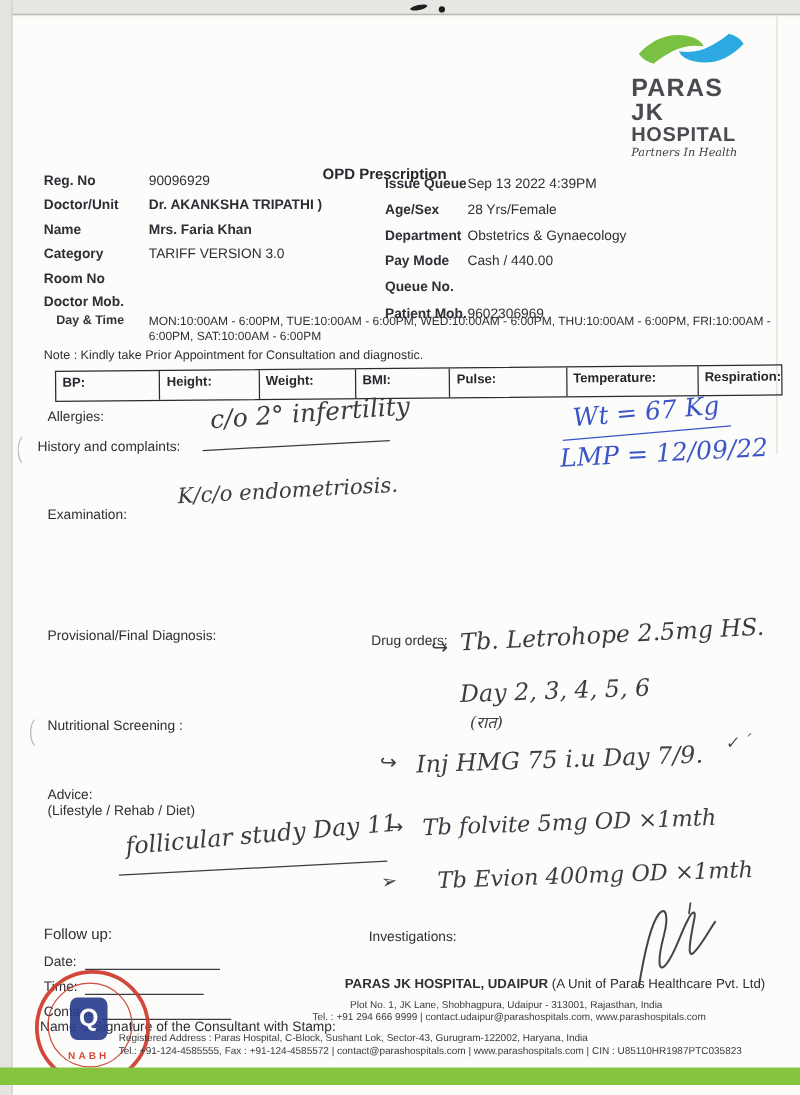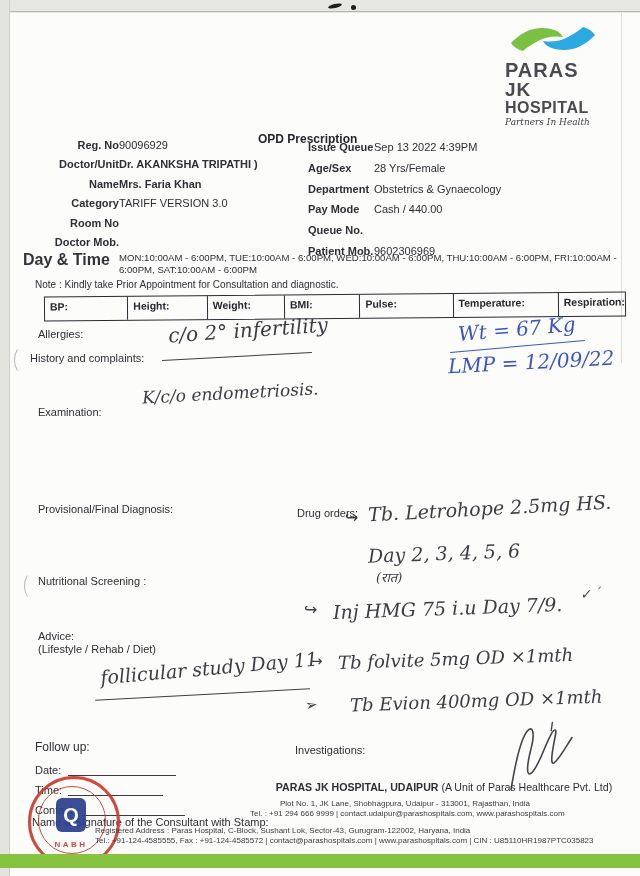--- a/index.html
+++ b/index.html
@@ -21,27 +21,27 @@
   .logo-name{font-weight:bold;color:#4a4a52;line-height:1.02;letter-spacing:1px;}
   .logo-l1{font-size:20px;}
   .logo-l2{font-size:19px;}
   .logo-l3{font-size:16px;letter-spacing:.5px;}
   .logo-tag{font-family:"DejaVu Serif", serif;font-style:italic;font-size:9px;color:#3f3f47;margin-top:1px;}
 
   
   .inforow{display:flex;align-items:flex-start;}
   .inforow .lab{font-weight:bold;font-size:11px;color:#2e2e36;}
   .inforow .val{font-size:11px;color:#2e2e36;}
-  .col-left{position:absolute;left:35px;top:139px;width:280px;text-align:right;}
+  .col-left{position:absolute;left:35px;top:139px;width:280px;}
   .col-left .inforow{height:19.4px;}
   .col-left .lab{width:84px;flex:0 0 84px;}
   .col-right{position:absolute;left:308px;top:141px;width:300px;}
   .col-right .inforow{height:20.8px;}
   .col-right .lab{width:66px;flex:0 0 66px;}
-  .daytime-lab{left:23px;top:251px;font-weight:bold;font-size:16px;}
+  .daytime-lab{left:45px;top:251px;font-weight:bold;font-size:10px;}
   .daytime-val{position:absolute;left:119px;top:252px;width:505px;font-size:9.6px;line-height:1.25;white-space:normal;color:#2e2e36;}
   .note{left:35px;top:279px;font-size:10px;color:#2e2e36;}
 
   
   .vtable{position:absolute;left:44px;top:294px;width:580px;display:flex;
           border:1.6px solid #2b2b33;transform:rotate(-0.5deg);background:transparent;}
   .vcell{border-right:1.4px solid #2b2b33;font-weight:bold;font-size:10.5px;
          padding:3px 0 8px 5px;color:#26262e;}
   .vcell:last-child{border-right:none;}
 

